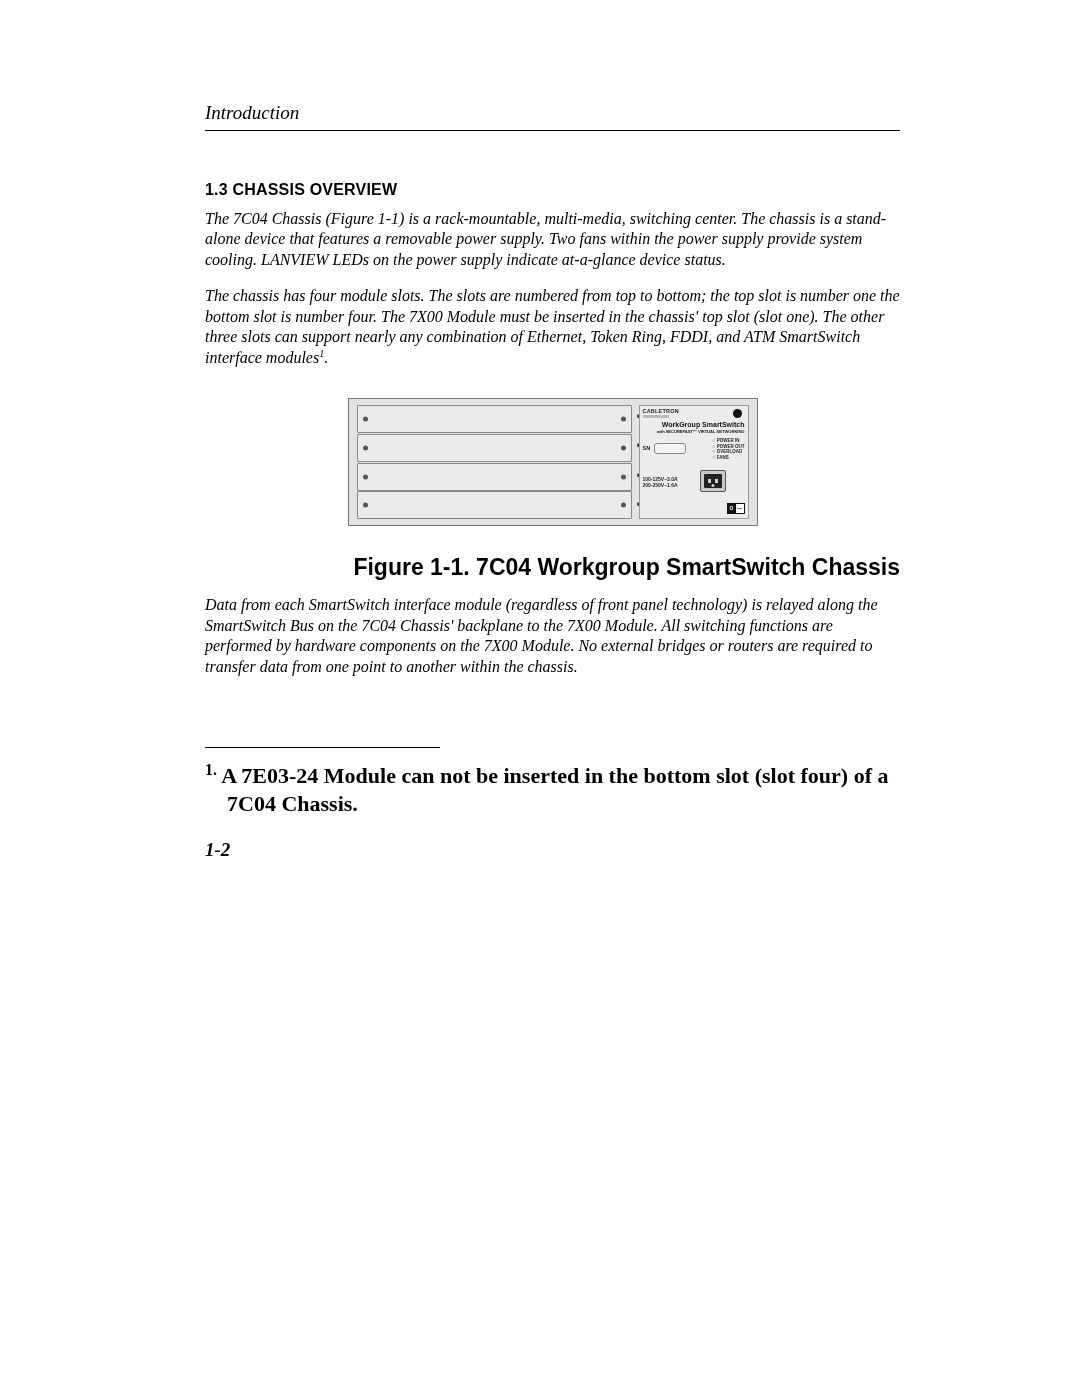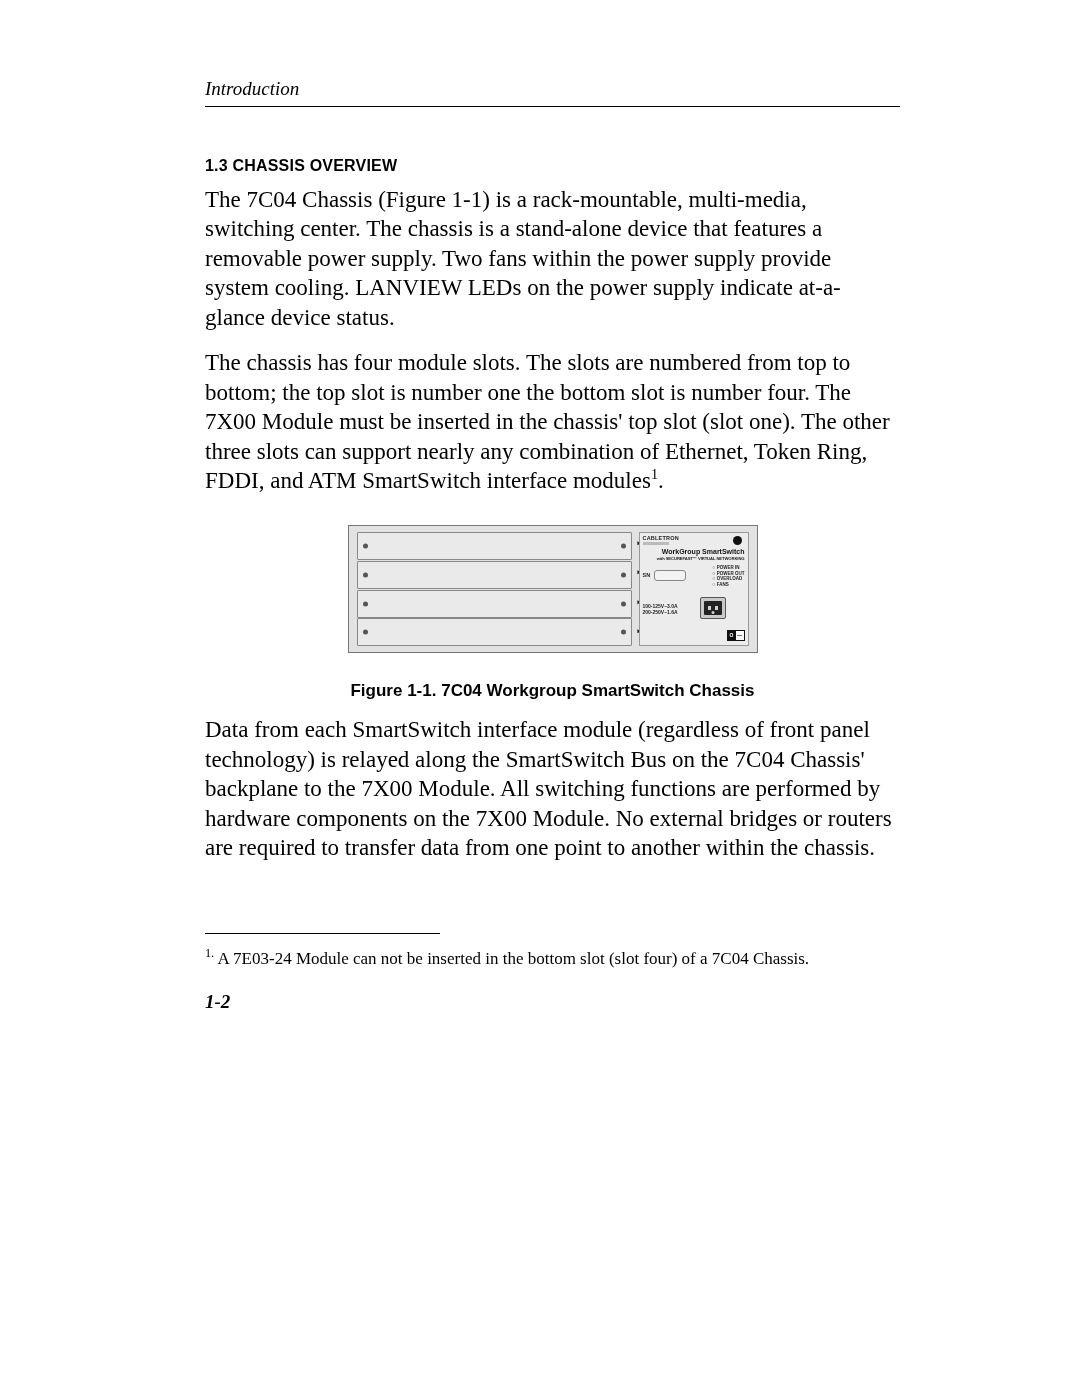--- a/index.html
+++ b/index.html
@@ -7,43 +7,44 @@
     padding: 0;
     background: #fff;
     font-family: "Palatino Linotype", "Book Antiqua", Palatino, Georgia, serif;
     color: #000;
   }
   .page {
     width: 1080px;
     height: 1397px;
     position: relative;
     box-sizing: border-box;
-    padding: 78px 180px 0 205px;
+    padding: 102px 180px 0 205px;
   }
   .running-head {
     font-style: italic;
     font-size: 19px;
     margin-bottom: 6px;
   }
   .head-rule {
     border: none;
     border-top: 1.5px solid #000;
     margin: 0 0 50px 0;
   }
   .section-heading {
     font-family: "Helvetica Neue", Helvetica, Arial, sans-serif;
     font-weight: 700;
     font-size: 16px;
     letter-spacing: 0.2px;
     margin: 0 0 10px 0;
   }
   .body-text {
-    font-size: 23px;
+    font-size: 16px;
     line-height: 1.28;
     margin: 0 0 16px 0;
+    font-style: italic;
   }
   .body-text sup {
     font-size: 0.62em;
     vertical-align: super;
     line-height: 0;
   }
   .figure-wrap {
     margin: 30px auto 18px auto;
     width: 410px;
   }
@@ -246,35 +247,36 @@
     color: #fff;
     font-size: 5px;
     text-align: center;
     line-height: 8px;
     font-weight: 700;
   }
   .psu .switch .half.off { background: #fff; color: #111; }
   .figure-caption {
     font-family: "Helvetica Neue", Helvetica, Arial, sans-serif;
     font-weight: 700;
-    font-size: 17px;
-    text-align: center;
+    font-size: 23px;
+    text-align: right;
     margin: 28px 0 14px 0;
   }
   .footnote-rule {
     border: none;
     border-top: 1px solid #000;
     width: 235px;
     margin: 70px 0 14px 0;
   }
   .footnote {
-    font-size: 17px;
+    font-size: 22px;
     line-height: 1.25;
     padding-left: 22px;
     text-indent: -22px;
+    font-weight: bold;
   }
   .footnote .fn-num {
     font-size: 0.72em;
     vertical-align: super;
     line-height: 0;
   }
   .page-number {
     font-style: italic;
     font-size: 19px;
     margin-top: 22px;

